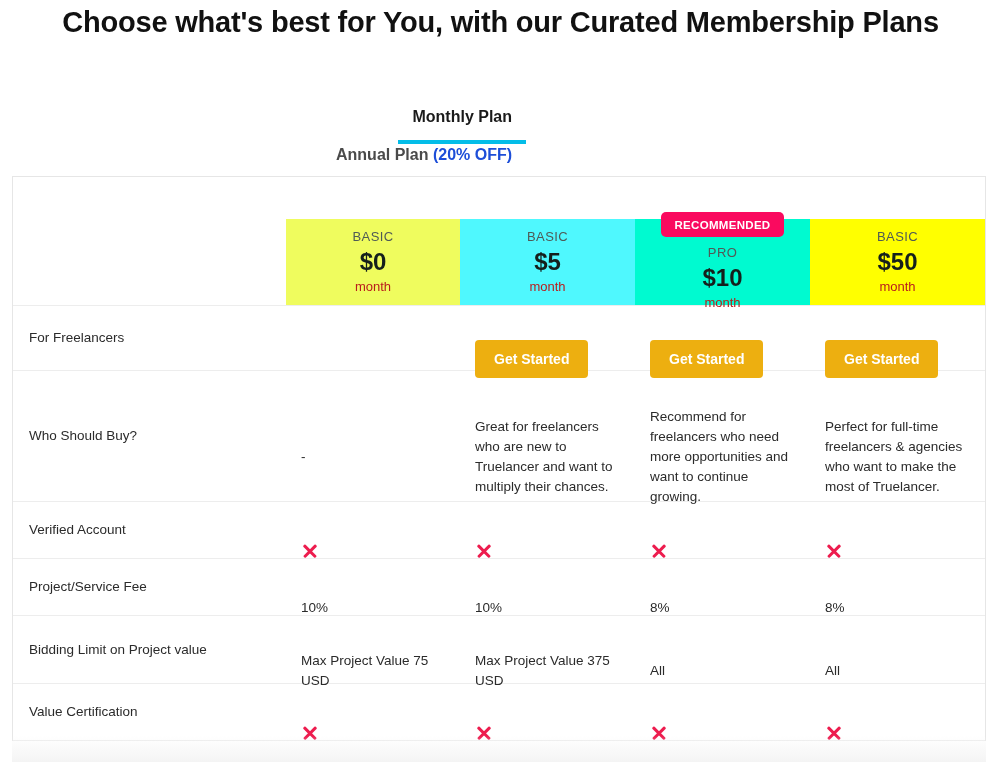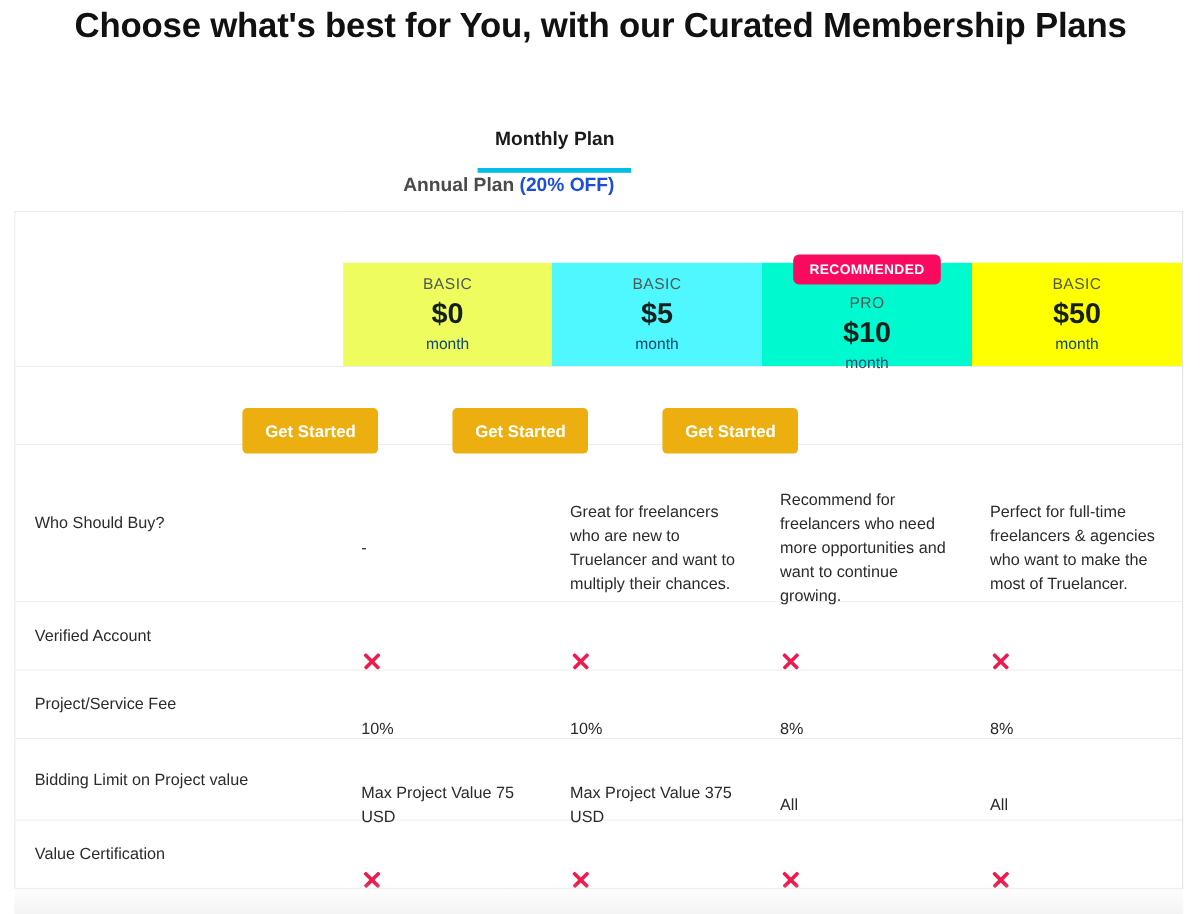--- a/index.html
+++ b/index.html
@@ -144,21 +144,21 @@
     line-height: 20px;
   }
   .plan-price {
     font-size: 24px;
     font-weight: 700;
     color: #15201c;
     line-height: 30px;
   }
   .plan-period {
     font-size: 13px;
-    color: #0c4a6e;
+    color: #b91c1c;
     line-height: 20px;
   }
 
   
   .row-cta { height: 65px; }
   .btn-get-started {
     background: #EDAF10;
     color: #ffffff;
     border: none;
     border-radius: 4px;
@@ -256,20 +256,21 @@
       </div>
 
       <div class="cell c-plus plan-card plus">
         <div class="plan-name">BASIC</div>
         <div class="plan-price">$50</div>
         <div class="plan-period">month</div>
       </div>
     </div>
 
     <div class="trow row-cta">
+      <div class="cell-label">For Freelancers</div>
       <div class="cell c-free empty"></div>
       <div class="cell c-basic">
         <button class="btn-get-started">Get Started</button>
       </div>
       <div class="cell c-pro">
         <button class="btn-get-started">Get Started</button>
       </div>
       <div class="cell c-plus">
         <button class="btn-get-started">Get Started</button>
       </div>

